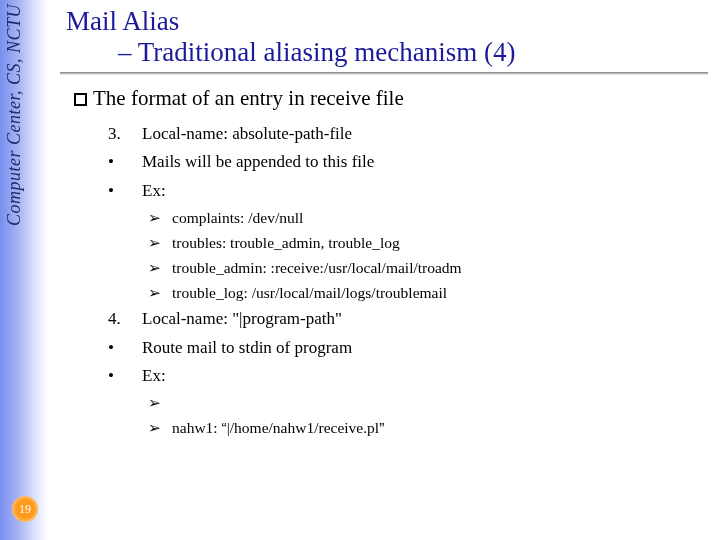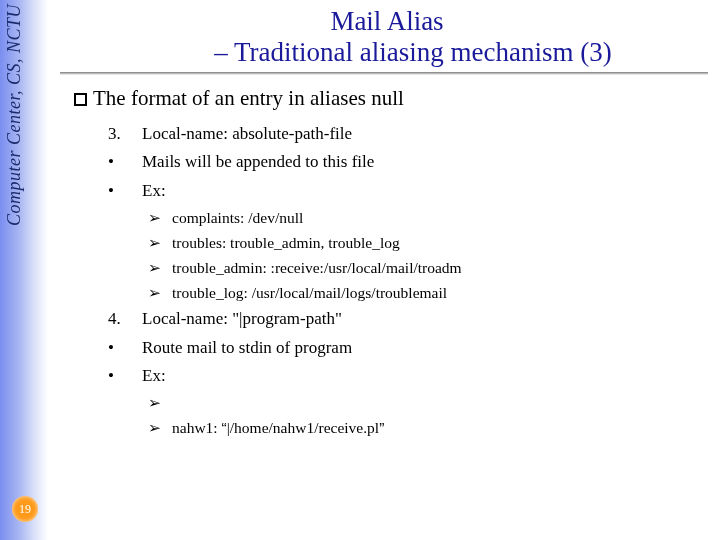--- a/index.html
+++ b/index.html
@@ -54,21 +54,20 @@
     left: 60px;
     top: 6px;
     right: 12px;
   }
   .title {
     font-size: 27px;
     color: #1a1a9a;
     line-height: 1.15;
     margin-left: 6px;
     margin-bottom: 0;
-    text-align: center;
   }
   .title-sub {
     margin-left: 52px;
   }
   .hr {
     height: 2px;
     background: linear-gradient(to bottom, #7a7a7a 0%, #cfcfcf 100%);
     margin: 4px 0 12px 0;
     box-shadow: 0 1px 0 #e5e5e5;
   }
@@ -125,28 +124,28 @@
 
 <div class="page-badge">
   <span>19</span>
 </div>
 
 <div class="content">
 
   <div class="title">
     <div>Mail Alias</div>
     <div class="title-sub">
-      <span>– </span><span>Traditional aliasing mechanism (3)</span>
+      <span>– </span><span>Traditional aliasing mechanism (4)</span>
     </div>
   </div>
 
   <div class="hr"></div>
 
   <div class="h2">
-    <span class="sq"></span><span>The format of an entry in aliases null</span>
+    <span class="sq"></span><span>The format of an entry in receive file</span>
   </div>
 
   <div class="body-list">
 
     <div class="num-row">
       <div class="num-col">3.</div>
       <div>Local-name: absolute-path-file</div>
     </div>
     <div class="bul-row">
       <div class="bul-col">•</div>

